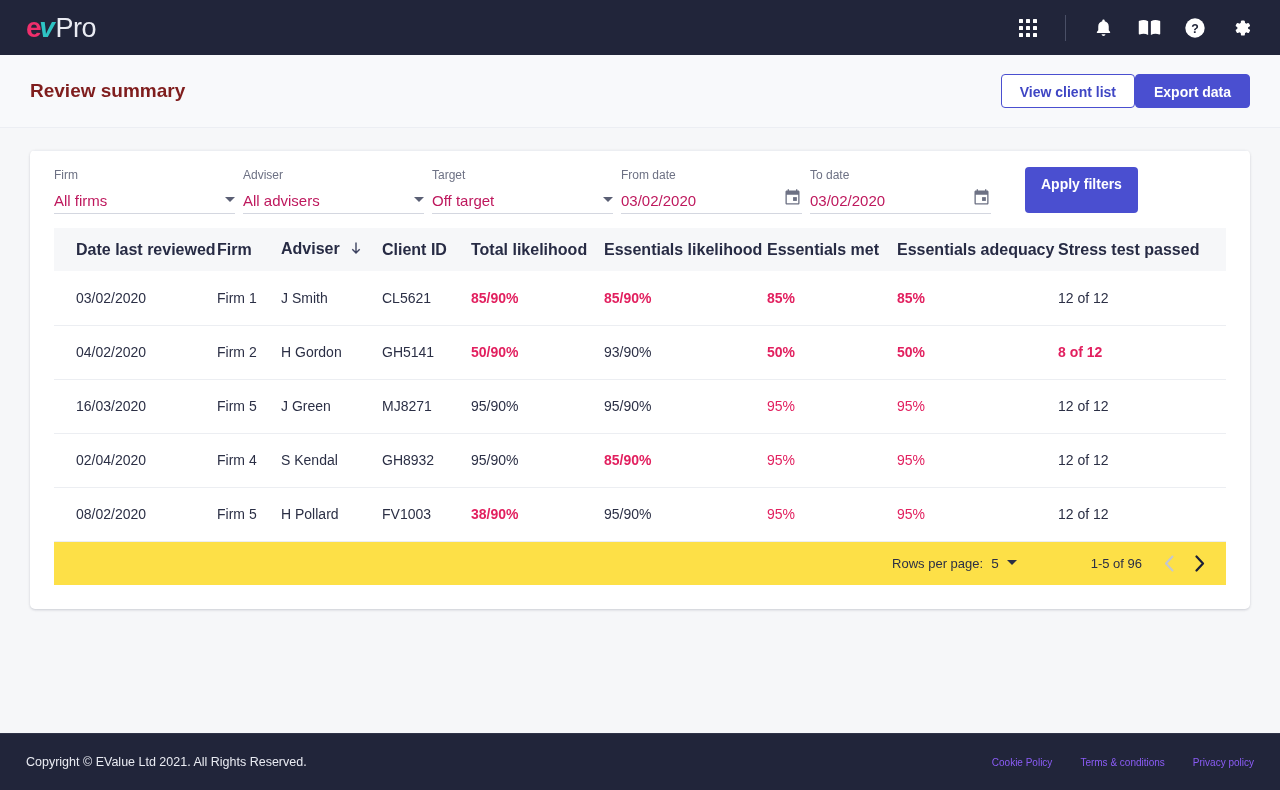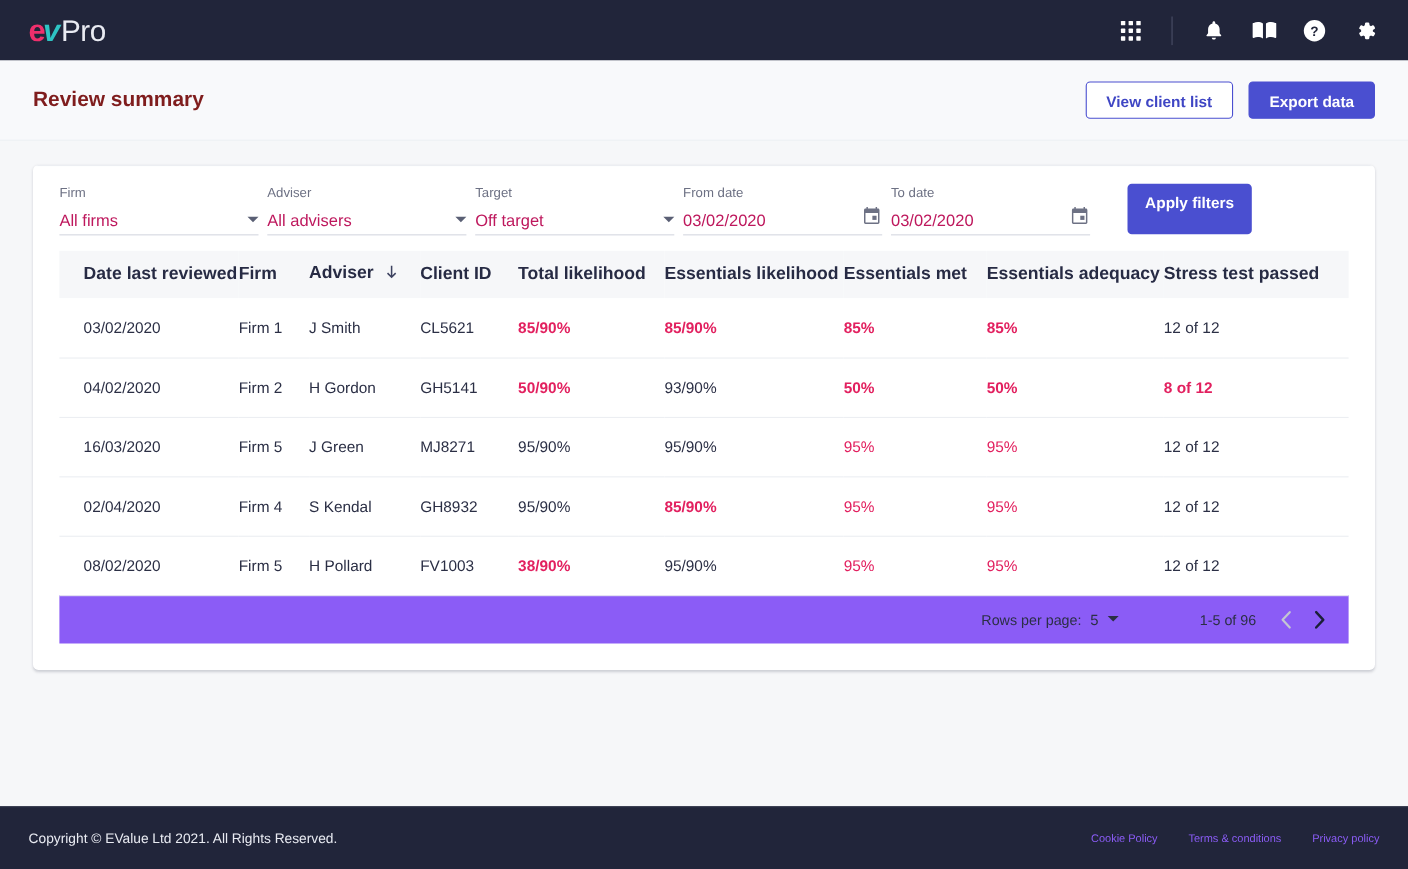--- a/index.html
+++ b/index.html
@@ -28,21 +28,21 @@
   .topicons svg { display: block; }
   .vdiv { width: 1px; height: 26px; background: #4a4f66; margin: 0 4px; }
 
   
   .pagehead {
     flex: 0 0 73px; display: flex; align-items: center; justify-content: space-between;
     padding: 0 30px; background: #f8f9fb;
     border-bottom: 1px solid #eceef3;
   }
   .pagetitle { font-size: 19px; font-weight: 700; color: #7f1d1d; }
-  .headbtns { display: flex; gap: 14px; align-items: center; }
+  .headbtns { display: flex; align-items: center; }
   .btn {
     font-family: "Liberation Sans", sans-serif;
     font-size: 14px; font-weight: 700; border-radius: 4px;
     padding: 0 18px; height: 34px; line-height: 34px; cursor: pointer;
     white-space: nowrap;
   }
   .btn-outline { background: #ffffff; color: #3f46c4; border: 1.5px solid #4a4fd0; }
   .btn-solid { background: #4a4fd0; color: #ffffff; border: 1.5px solid #4a4fd0; }
 
   
@@ -96,21 +96,21 @@
   .alert.bold { font-weight: 700; }
   .sortarrow { display: inline-block; margin-left: 6px; vertical-align: -1px; }
 
   
   col.c0 { width: 163px; } col.c1 { width: 64px; } col.c2 { width: 101px; }
   col.c3 { width: 89px; } col.c4 { width: 133px; } col.c5 { width: 163px; }
   col.c6 { width: 130px; } col.c7 { width: 161px; } col.c8 { width: auto; }
 
   
   .pager {
-    background: #8b5cf6; border-top: 1px solid #eceef2;
+    background: #fde047; border-top: 1px solid #eceef2;
     height: 44px; display: flex; align-items: center; justify-content: flex-end;
     margin: 0 24px 24px 24px; padding-right: 12px; gap: 0;
   }
   .rpp { font-size: 13px; color: #2b2f45; display: flex; align-items: center; }
   .rpp .num { margin-left: 8px; font-size: 13.5px; }
   .rpp .caret { border-top-color: #2b2f45; margin-left: 8px; }
   .range { font-size: 13px; color: #2b2f45; margin-left: 74px; }
   .chev { width: 30px; height: 30px; display: flex; align-items: center; justify-content: center; cursor: pointer; }
   .chev.first { margin-left: 12px; }
 

